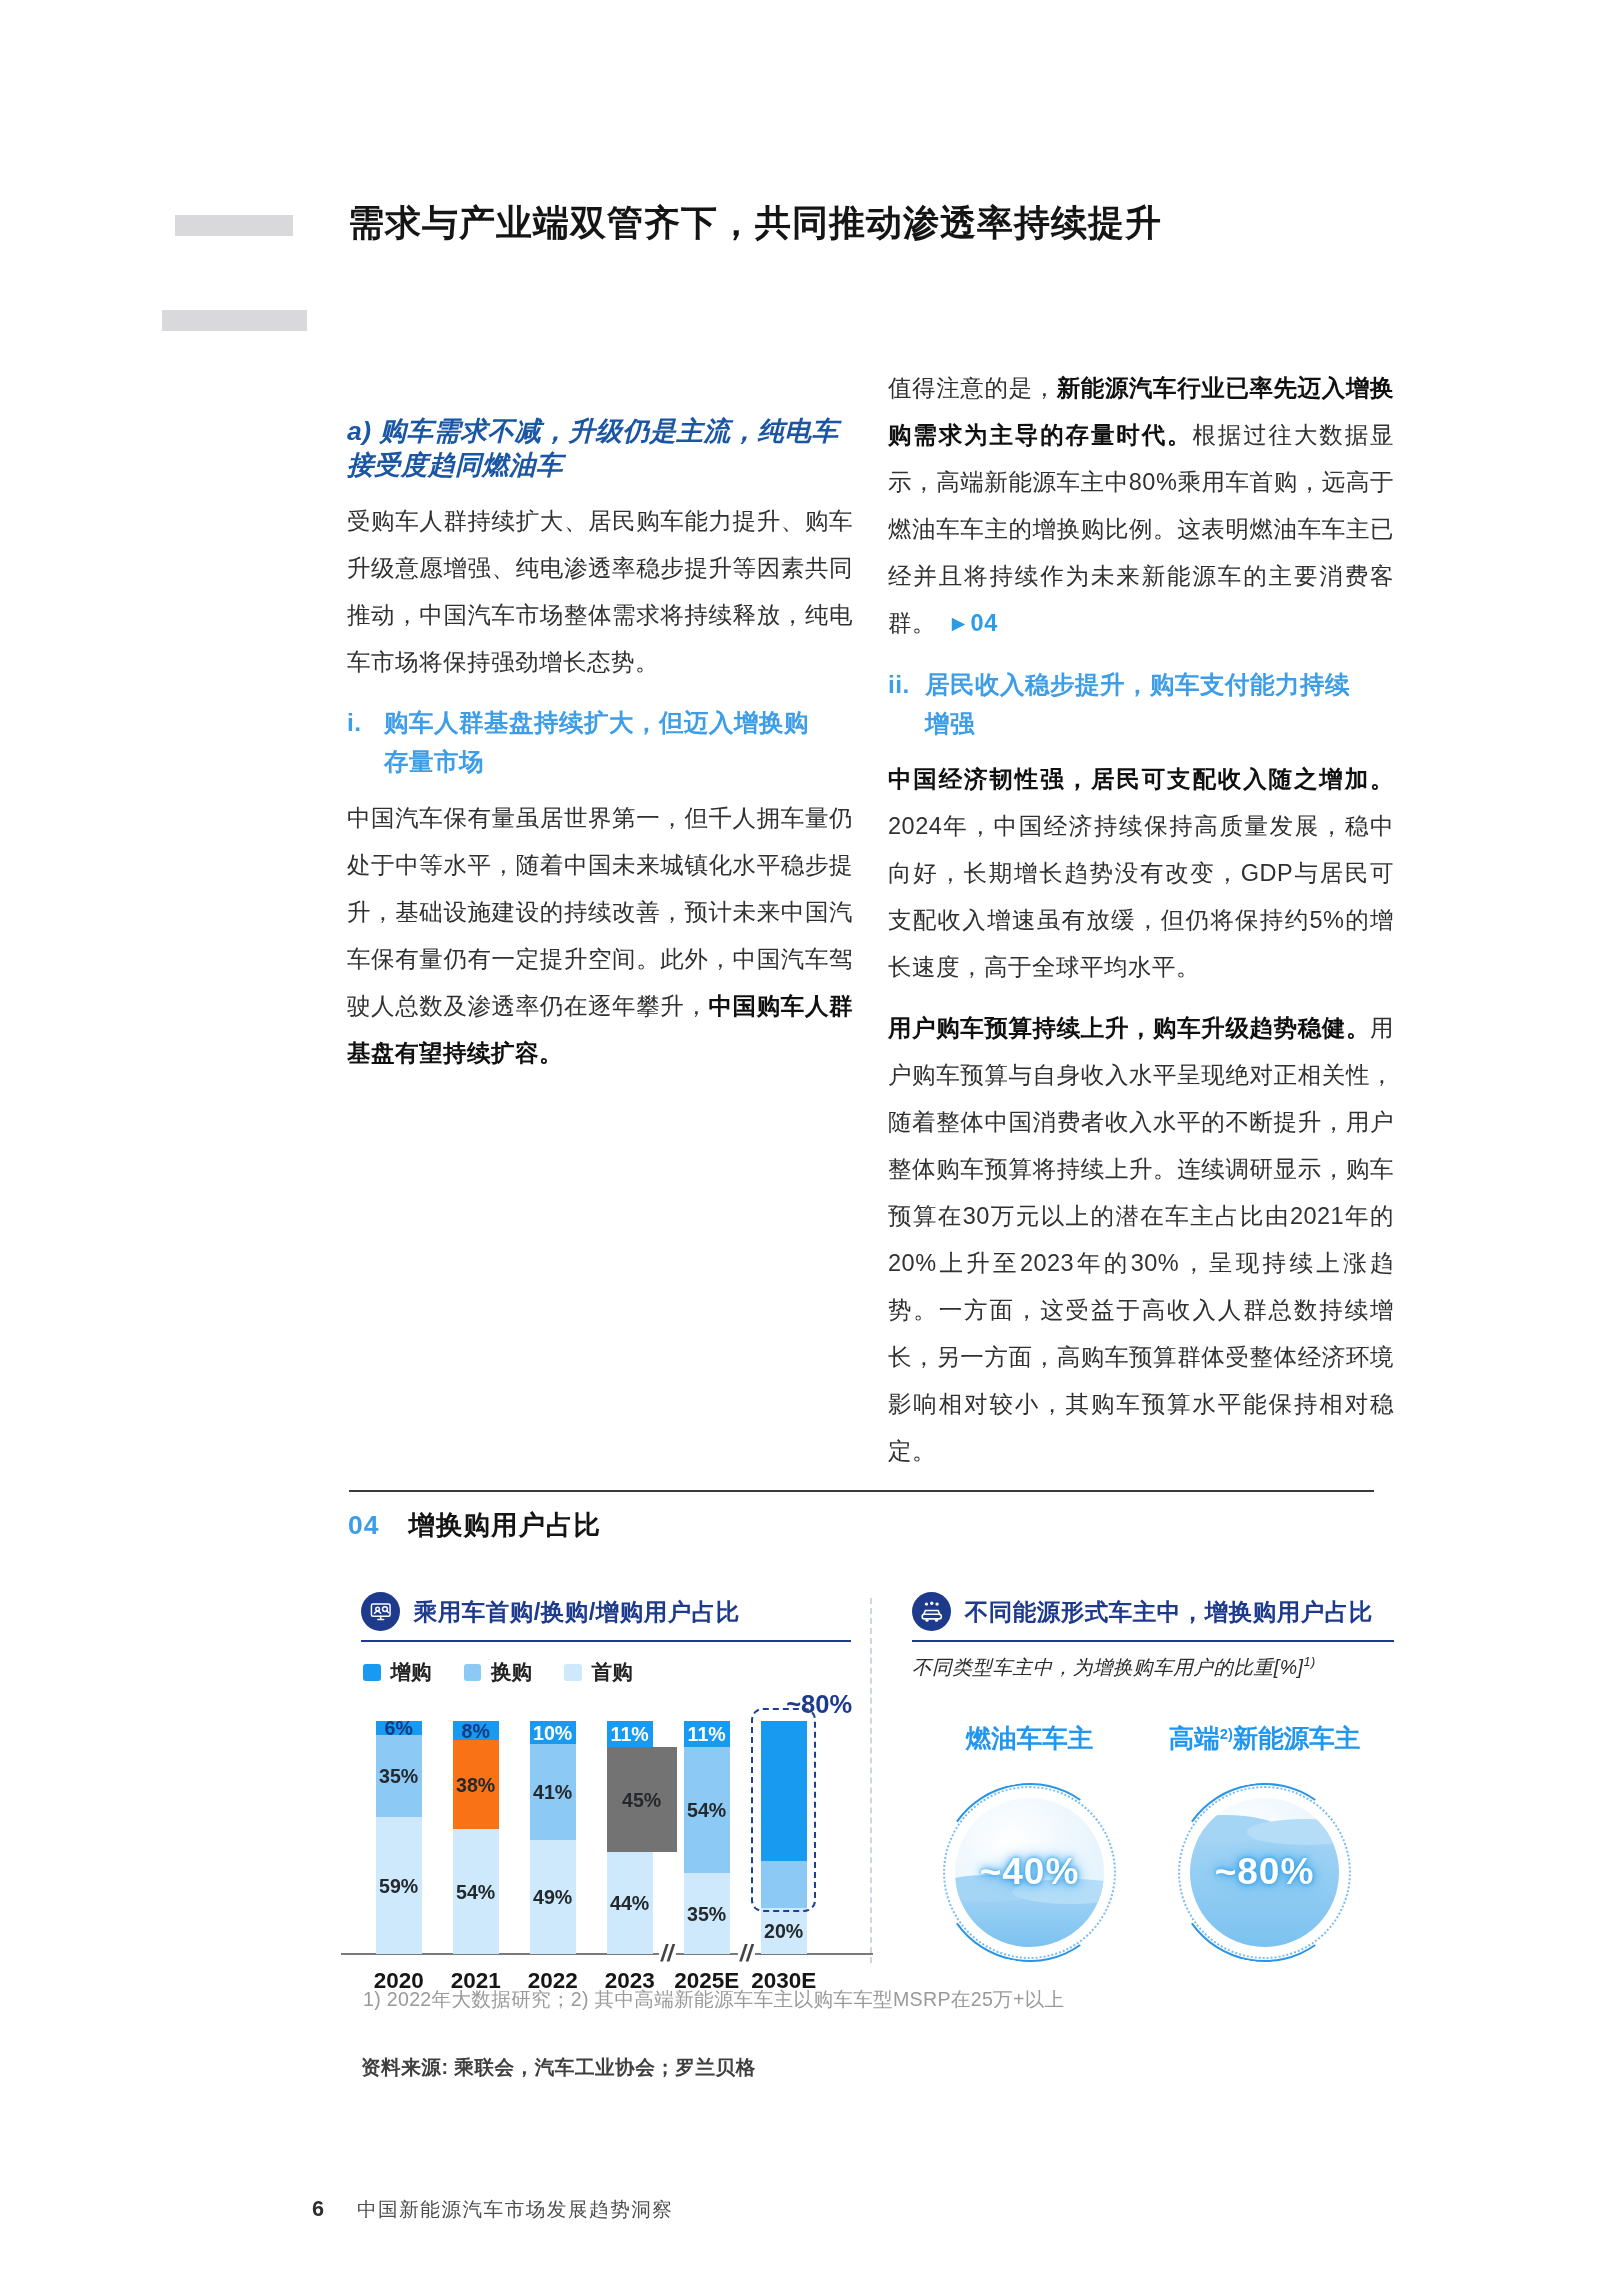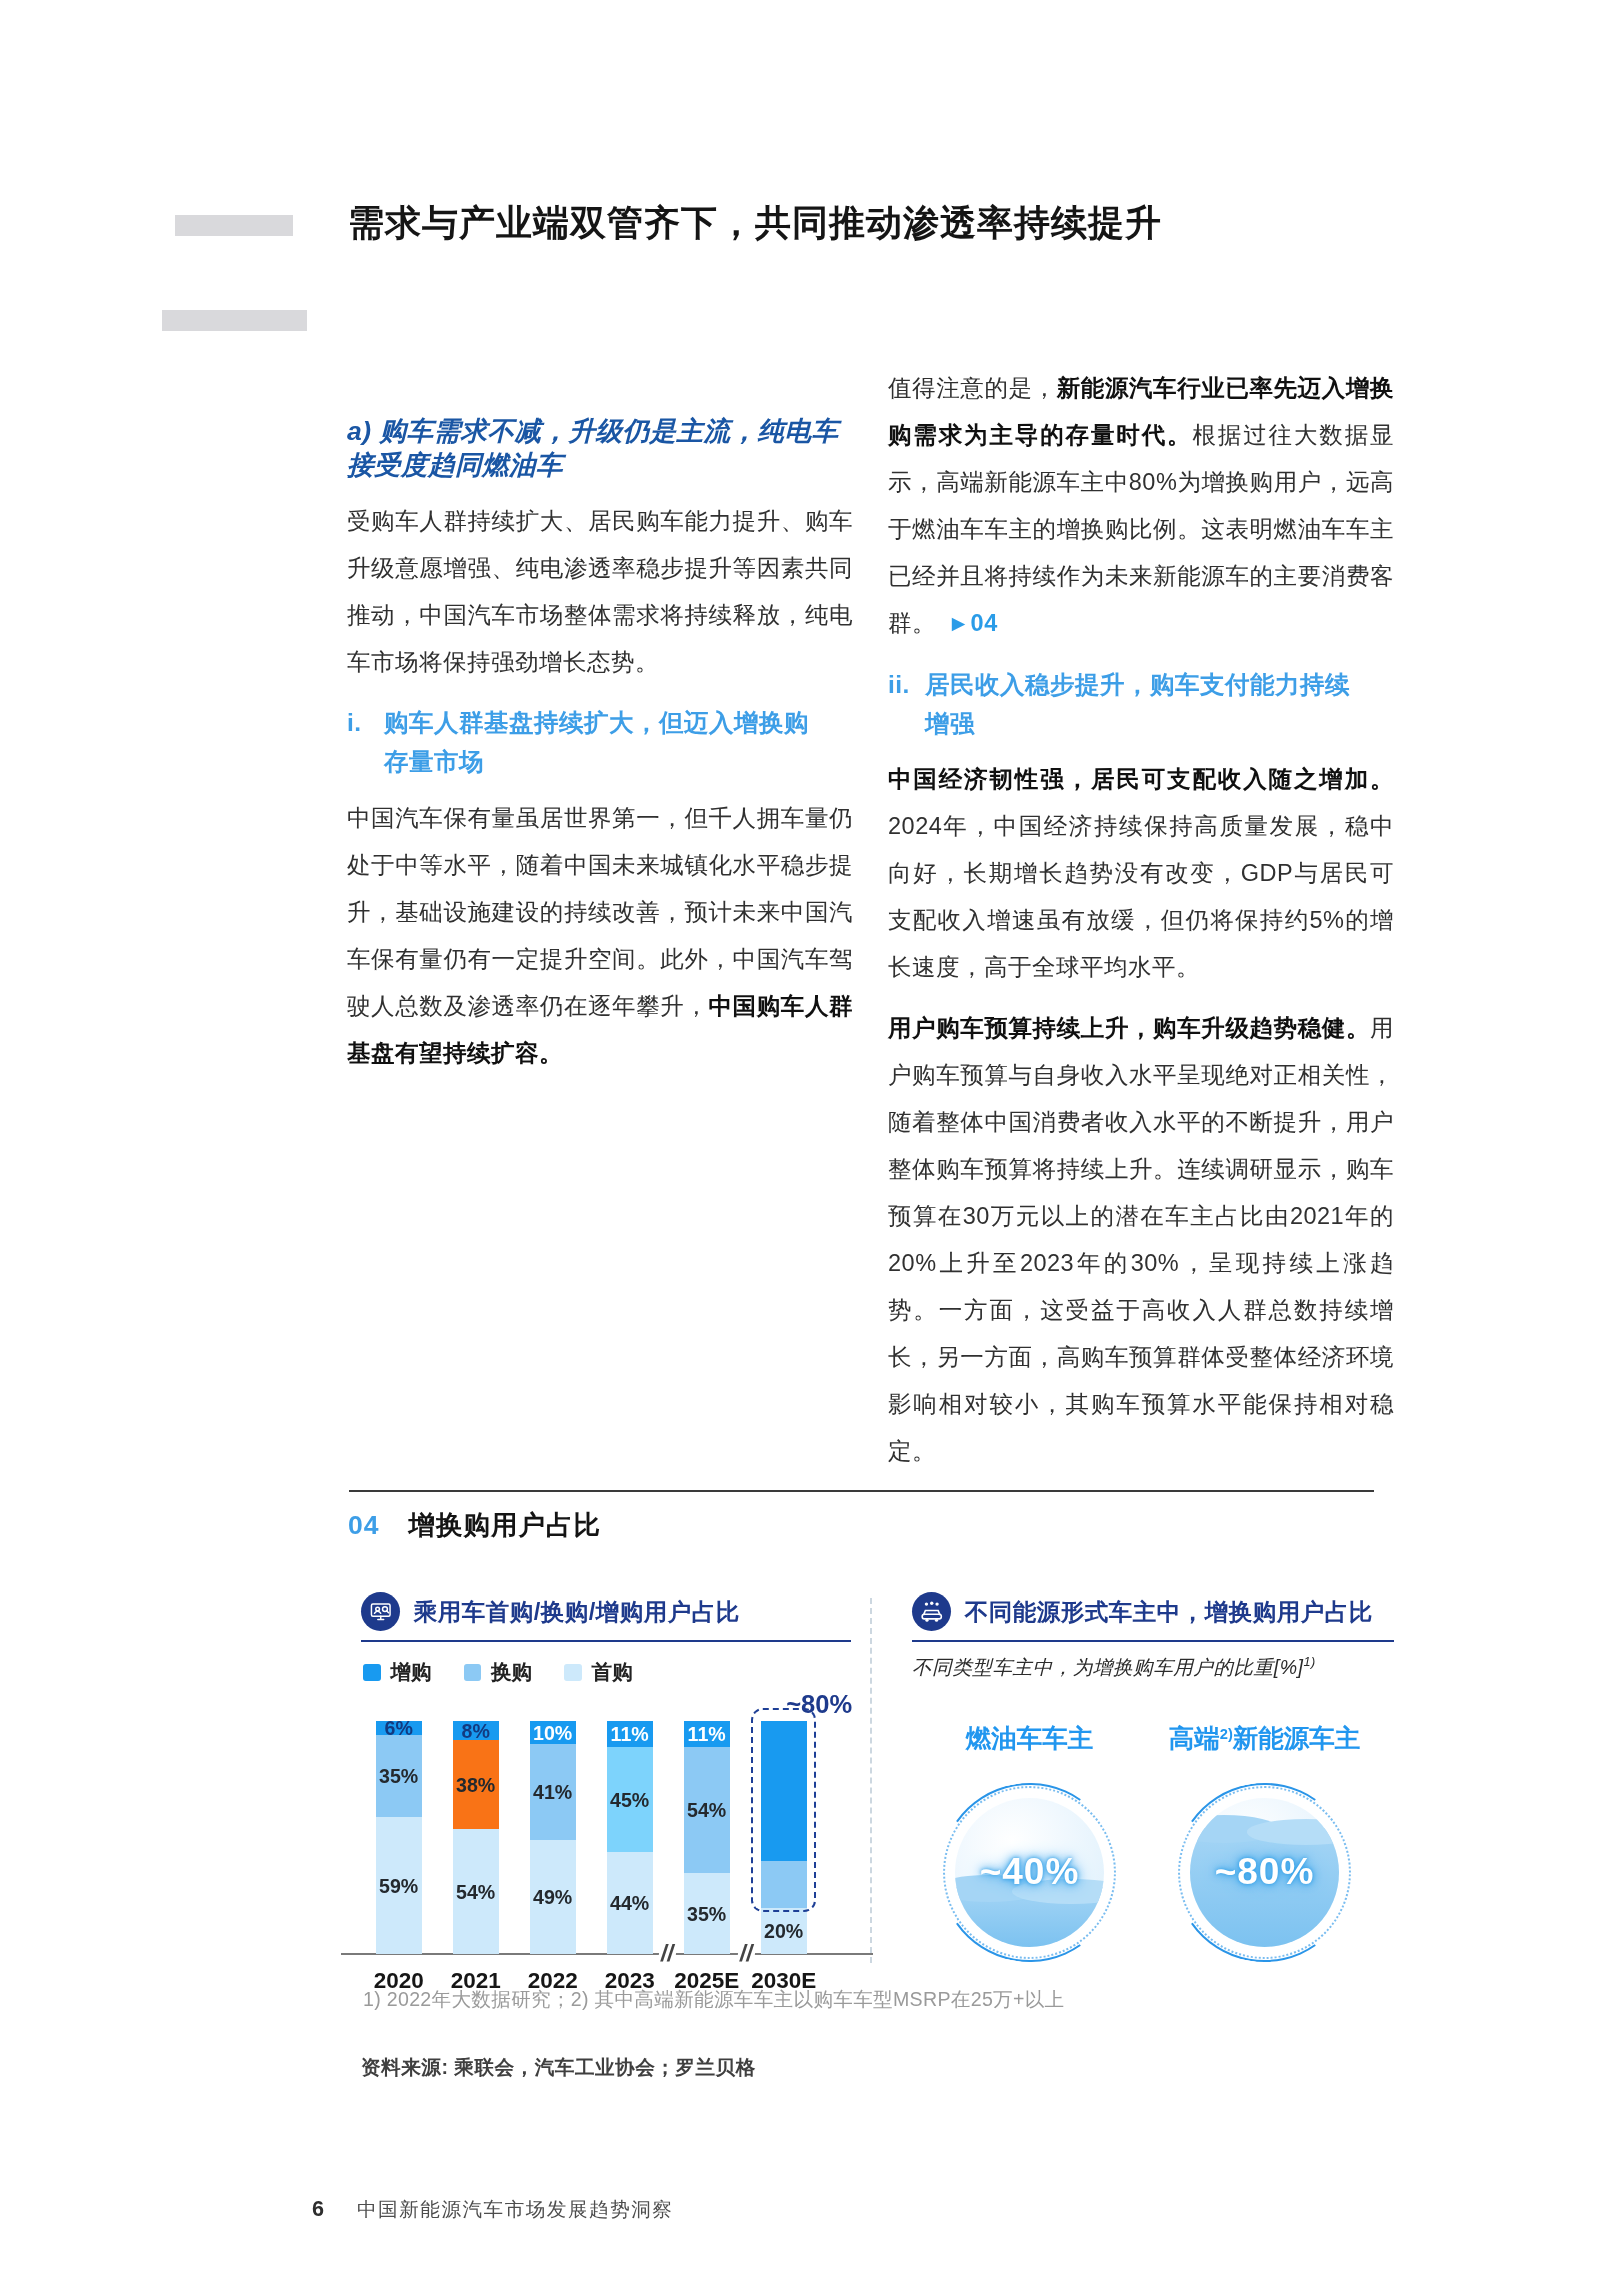--- a/index.html
+++ b/index.html
@@ -96,21 +96,21 @@
       <div class="h-a">a) 购车需求不减，升级仍是主流，纯电车接受度趋同燃油车</div>
       <p><span>受购车人群持续扩大、居民购车能力提升、购车升级意愿增强、纯电渗透率稳步提升等因素共同推动，中国汽车市场整体需求将持续释放，纯电车市场将保持强劲增长态势。</span></p>
       <div class="h-sub">
         <span class="num">i.</span>
         <span class="txt">购车人群基盘持续扩大，但迈入增换购存量市场</span>
       </div>
       <p><span>中国汽车保有量虽居世界第一，但千人拥车量仍处于中等水平，随着中国未来城镇化水平稳步提升，基础设施建设的持续改善，预计未来中国汽车保有量仍有一定提升空间。此外，中国汽车驾驶人总数及渗透率仍在逐年攀升，</span><span class="b">中国购车人群基盘有望持续扩容。</span></p>
     </div>
 
     <div class="col">
-      <p><span>值得注意的是，</span><span class="b">新能源汽车行业已率先迈入增换购需求为主导的存量时代。</span><span>根据过往大数据显示，高端新能源车主中80%为增换购用户，远高于燃油车车主的增换购比例。这表明燃油车车主已经并且将持续作为未来新能源车的主要消费客群。</span><span class="ref-04"><span class="arr">▶</span><span>04</span></span></p>
+      <p><span>值得注意的是，</span><span class="b">新能源汽车行业已率先迈入增换购需求为主导的存量时代。</span><span>根据过往大数据显示，高端新能源车主中80%乘用车首购，远高于燃油车车主的增换购比例。这表明燃油车车主已经并且将持续作为未来新能源车的主要消费客群。</span><span class="ref-04"><span class="arr">▶</span><span>04</span></span></p>
       <div class="h-sub">
         <span class="num">ii.</span>
         <span class="txt">居民收入稳步提升，购车支付能力持续增强</span>
       </div>
       <p><span class="b">中国经济韧性强，居民可支配收入随之增加。</span><span>2024年，中国经济持续保持高质量发展，稳中向好，长期增长趋势没有改变，GDP与居民可支配收入增速虽有放缓，但仍将保持约5%的增长速度，高于全球平均水平。</span></p>
       <p><span class="b">用户购车预算持续上升，购车升级趋势稳健。</span><span>用户购车预算与自身收入水平呈现绝对正相关性，随着整体中国消费者收入水平的不断提升，用户整体购车预算将持续上升。连续调研显示，购车预算在30万元以上的潜在车主占比由2021年的20%上升至2023年的30%，呈现持续上涨趋势。一方面，这受益于高收入人群总数持续增长，另一方面，高购车预算群体受整体经济环境影响相对较小，其购车预算水平能保持相对稳定。</span></p>
     </div>
   </div>
 
   <div class="exhibit-rule"></div>
@@ -186,21 +186,21 @@
           </div>
           <div class="seg" style="height: 114px; background: rgb(205, 233, 251);">
             <span class="seg-label ls-dark">49%</span>
           </div>
           <span class="x-label">2022</span>
         </div>
         <div class="bar-col">
           <div class="seg" style="height: 26px; background: rgb(24, 154, 240);">
             <span class="seg-label ls-white">11%</span>
           </div>
-          <div class="seg" style="height: 105px; background: #7dd3fc;">
+          <div class="seg" style="height: 105px; background: #737373; padding-left: 24px;">
             <span class="seg-label ls-dark">45%</span>
           </div>
           <div class="seg" style="height: 103px; background: rgb(205, 233, 251); text-align: right;">
             <span class="seg-label ls-dark">44%</span>
           </div>
           <span class="x-label">2023</span>
         </div>
         <div class="bar-col">
           <div class="seg" style="height: 26px; background: rgb(24, 154, 240);">
             <span class="seg-label ls-white">11%</span>

